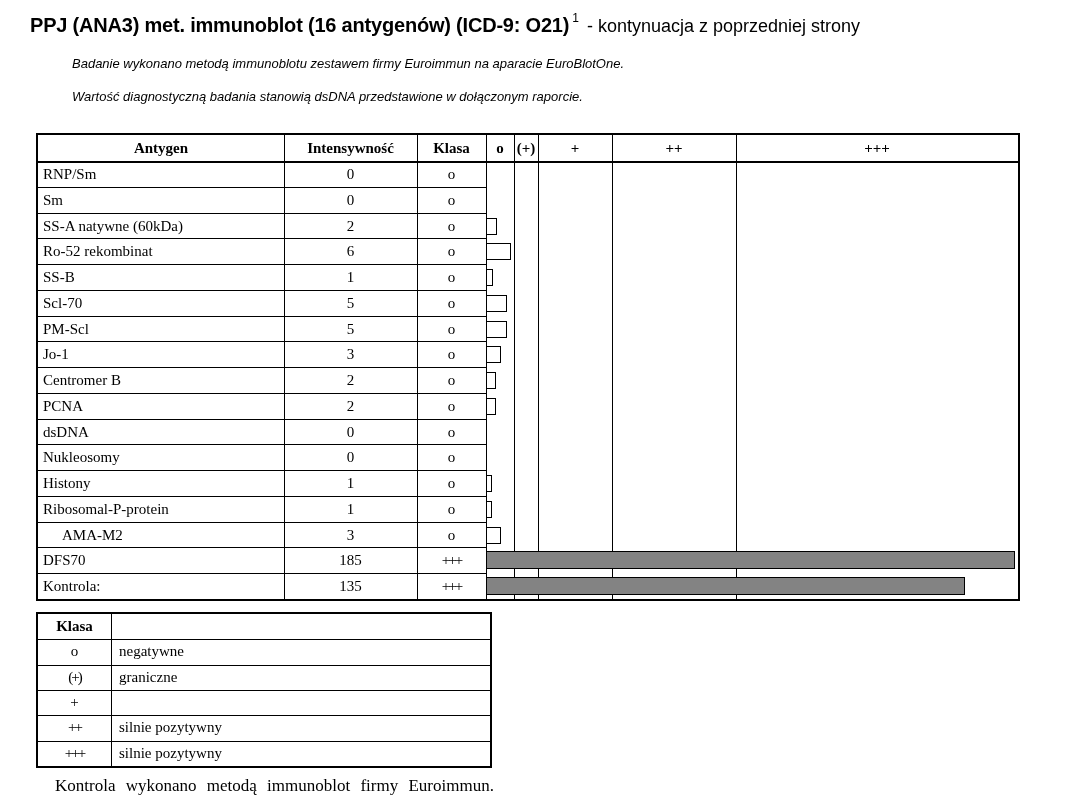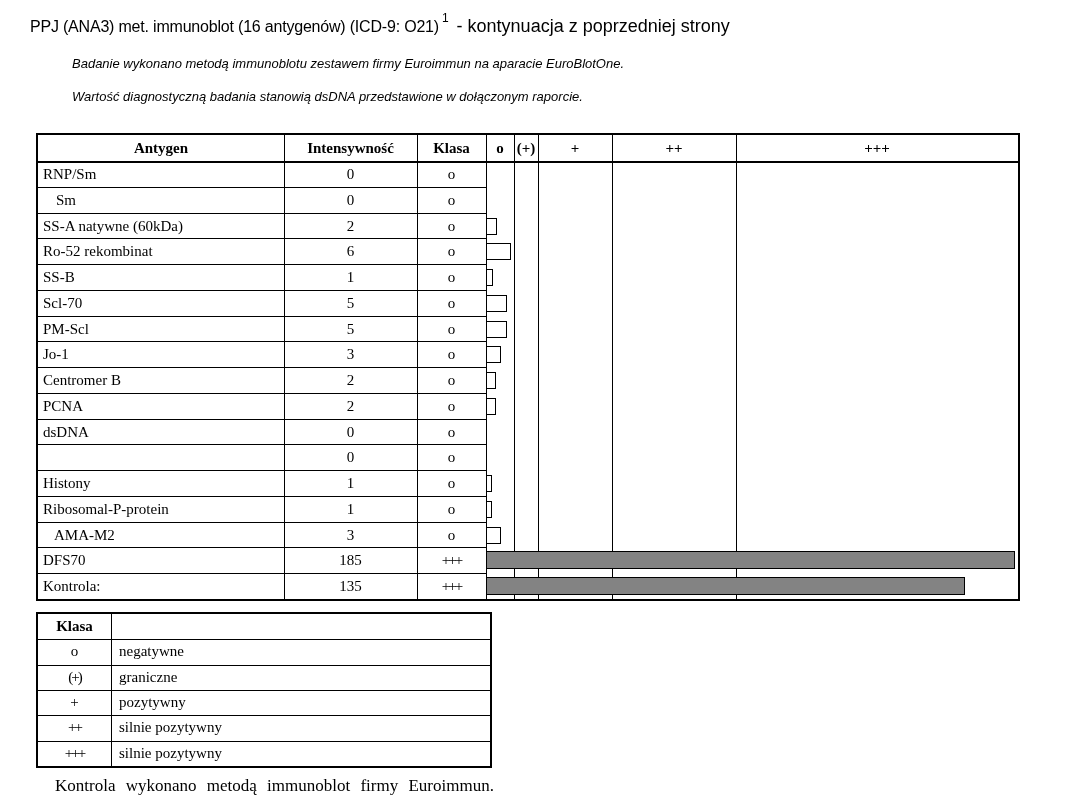--- a/index.html
+++ b/index.html
@@ -2,21 +2,21 @@
 <html><head>
 <meta charset="utf-8">
 <style>
   html,body{margin:0;padding:0;background:#ffffff;}
   body{width:1080px;height:804px;position:relative;overflow:hidden;
        font-family:"Liberation Serif","DejaVu Serif",serif;color:#000;}
 
   
   .title{position:absolute;left:30px;top:11px;white-space:nowrap;
          font-family:"Liberation Sans","DejaVu Sans",sans-serif;}
-  .title-bold{font-weight:normal;font-size:16px;letter-spacing:-0.2px;text-align:center;}
+  .title-bold{font-weight:bold;font-size:20px;letter-spacing:-0.2px;text-align:center;}
   .title-sup{font-size:12px;vertical-align:10px;margin-left:3px;}
   .title-rest{font-size:18px;margin-left:8px;}
 
   
   .note{position:absolute;left:72px;white-space:nowrap;
         font-family:"Liberation Sans","DejaVu Sans",sans-serif;
         font-style:italic;font-size:13px;}
   #note1{top:56px;}
   #note2{top:89px;}
 
@@ -65,21 +65,21 @@
     <div class="cell center bold" style="left: 379px; top: 0px; width: 69px; line-height: 26px;">Klasa</div>
     <div class="cell center bold" style="left: 448px; top: 0px; width: 28px; line-height: 26px;">o</div>
     <div class="cell center bold" style="left: 476px; top: 0px; width: 24px; line-height: 26px;">(+)</div>
     <div class="cell center bold" style="left: 500px; top: 0px; width: 74px; line-height: 26px;">+</div>
     <div class="cell center bold" style="left: 574px; top: 0px; width: 124px; line-height: 26px;">++</div>
     <div class="cell center bold" style="left: 698px; top: 0px; width: 282px; line-height: 26px;">+++</div>
     <div class="cell" style="left: 0px; top: 26px; width: 241px; padding-left: 5px; line-height: 26px;">RNP/Sm</div>
     <div class="cell center" style="left: 246px; top: 26px; width: 133px; line-height: 26px;">0</div>
     <div class="cell center" style="left: 379px; top: 26px; width: 69px; line-height: 26px;">o</div>
     <div class="hline" style="top: 52px; width: 448px;"></div>
-    <div class="cell" style="left: 0px; top: 52px; width: 241px; padding-left: 18px; line-height: 26px;">Sm</div>
+    <div class="cell" style="left: 0px; top: 52px; width: 241px; padding-left: 5px; line-height: 26px;">Sm</div>
     <div class="cell center" style="left: 246px; top: 52px; width: 133px; line-height: 26px;">0</div>
     <div class="cell center" style="left: 379px; top: 52px; width: 69px; line-height: 26px;">o</div>
     <div class="hline" style="top: 78px; width: 448px;"></div>
     <div class="cell" style="left: 0px; top: 78px; width: 241px; padding-left: 5px; line-height: 26px;">SS-A natywne (60kDa)</div>
     <div class="cell center" style="left: 246px; top: 78px; width: 133px; line-height: 26px;">2</div>
     <div class="cell center" style="left: 379px; top: 78px; width: 69px; line-height: 26px;">o</div>
     <div class="bar" style="left: 448px; top: 83px; width: 11px; height: 17px; background: rgb(255, 255, 255);"></div>
     <div class="hline" style="top: 103px; width: 448px;"></div>
     <div class="cell" style="left: 0px; top: 103px; width: 241px; padding-left: 5px; line-height: 26px;">Ro-52 rekombinat</div>
     <div class="cell center" style="left: 246px; top: 103px; width: 133px; line-height: 26px;">6</div>
@@ -113,34 +113,35 @@
     <div class="hline" style="top: 258px; width: 448px;"></div>
     <div class="cell" style="left: 0px; top: 258px; width: 241px; padding-left: 5px; line-height: 26px;">PCNA</div>
     <div class="cell center" style="left: 246px; top: 258px; width: 133px; line-height: 26px;">2</div>
     <div class="cell center" style="left: 379px; top: 258px; width: 69px; line-height: 26px;">o</div>
     <div class="bar" style="left: 448px; top: 263px; width: 10px; height: 17px; background: rgb(255, 255, 255);"></div>
     <div class="hline" style="top: 284px; width: 448px;"></div>
     <div class="cell" style="left: 0px; top: 284px; width: 241px; padding-left: 5px; line-height: 26px;">dsDNA</div>
     <div class="cell center" style="left: 246px; top: 284px; width: 133px; line-height: 26px;">0</div>
     <div class="cell center" style="left: 379px; top: 284px; width: 69px; line-height: 26px;">o</div>
     <div class="hline" style="top: 309px; width: 448px;"></div>
+    <div class="cell" style="left: 0px; top: 309px; width: 241px; padding-left: 5px; line-height: 26px;">Nukleosomy</div>
     <div class="cell center" style="left: 246px; top: 309px; width: 133px; line-height: 26px;">0</div>
     <div class="cell center" style="left: 379px; top: 309px; width: 69px; line-height: 26px;">o</div>
     <div class="hline" style="top: 335px; width: 448px;"></div>
     <div class="cell" style="left: 0px; top: 335px; width: 241px; padding-left: 5px; line-height: 26px;">Histony</div>
     <div class="cell center" style="left: 246px; top: 335px; width: 133px; line-height: 26px;">1</div>
     <div class="cell center" style="left: 379px; top: 335px; width: 69px; line-height: 26px;">o</div>
     <div class="bar" style="left: 448px; top: 340px; width: 6px; height: 17px; background: rgb(255, 255, 255);"></div>
     <div class="hline" style="top: 361px; width: 448px;"></div>
     <div class="cell" style="left: 0px; top: 361px; width: 241px; padding-left: 5px; line-height: 26px;">Ribosomal-P-protein</div>
     <div class="cell center" style="left: 246px; top: 361px; width: 133px; line-height: 26px;">1</div>
     <div class="cell center" style="left: 379px; top: 361px; width: 69px; line-height: 26px;">o</div>
     <div class="bar" style="left: 448px; top: 366px; width: 6px; height: 17px; background: rgb(255, 255, 255);"></div>
     <div class="hline" style="top: 387px; width: 448px;"></div>
-    <div class="cell" style="left: 0px; top: 387px; width: 241px; padding-left: 16px; line-height: 26px;">AMA-M2</div>
+    <div class="cell" style="left: 8px; top: 387px; width: 241px; padding-left: 16px; line-height: 26px;">AMA-M2</div>
     <div class="cell center" style="left: 246px; top: 387px; width: 133px; line-height: 26px;">3</div>
     <div class="cell center" style="left: 379px; top: 387px; width: 69px; line-height: 26px;">o</div>
     <div class="bar" style="left: 448px; top: 392px; width: 15px; height: 17px; background: rgb(255, 255, 255);"></div>
     <div class="hline" style="top: 412px; width: 448px;"></div>
     <div class="cell" style="left: 0px; top: 412px; width: 241px; padding-left: 5px; line-height: 26px;">DFS70</div>
     <div class="cell center" style="left: 246px; top: 412px; width: 133px; line-height: 26px;">185</div>
     <div class="cell center plus-tight" style="left: 379px; top: 412px; width: 69px; line-height: 26px;">+++</div>
     <div class="bar" style="left: 448px; top: 416px; width: 529px; height: 18px; background: rgb(131, 131, 131);"></div>
     <div class="hline" style="top: 438px; width: 448px;"></div>
     <div class="cell" style="left: 0px; top: 438px; width: 241px; padding-left: 5px; line-height: 26px;">Kontrola:</div>
@@ -153,21 +154,20 @@
     <div class="vline" style="left: 73px;"></div>
     <div class="cell center bold" style="left: 0px; top: 0px; width: 73px; line-height: 25px;">Klasa</div>
     <div class="hline" style="top: 25px; width: 452px;"></div>
     <div class="cell center" style="left: 0px; top: 25px; width: 73px; line-height: 25px;">o</div>
     <div class="cell" style="left: 81px; top: 25px; width: 371px; line-height: 25px;">negatywne</div>
     <div class="hline" style="top: 51px; width: 452px;"></div>
     <div class="cell center plus-tight" style="left: 0px; top: 51px; width: 73px; line-height: 25px;">(+)</div>
     <div class="cell" style="left: 81px; top: 51px; width: 371px; line-height: 25px;">graniczne</div>
     <div class="hline" style="top: 76px; width: 452px;"></div>
     <div class="cell center" style="left: 0px; top: 76px; width: 73px; line-height: 25px;">+</div>
-    <div class="cell" style="left: 81px; top: 76px; width: 371px; line-height: 25px;">pozytywny</div>
     <div class="hline" style="top: 101px; width: 452px;"></div>
     <div class="cell center plus-tight" style="left: 0px; top: 101px; width: 73px; line-height: 25px;">++</div>
     <div class="cell" style="left: 81px; top: 101px; width: 371px; line-height: 25px;">silnie pozytywny</div>
     <div class="hline" style="top: 127px; width: 452px;"></div>
     <div class="cell center plus-tight" style="left: 0px; top: 127px; width: 73px; line-height: 25px;">+++</div>
     <div class="cell" style="left: 81px; top: 127px; width: 371px; line-height: 25px;">silnie pozytywny</div>
   </div>
 
 <div class="footer">Kontrola wykonano metodą immunoblot firmy Euroimmun.</div>
 

